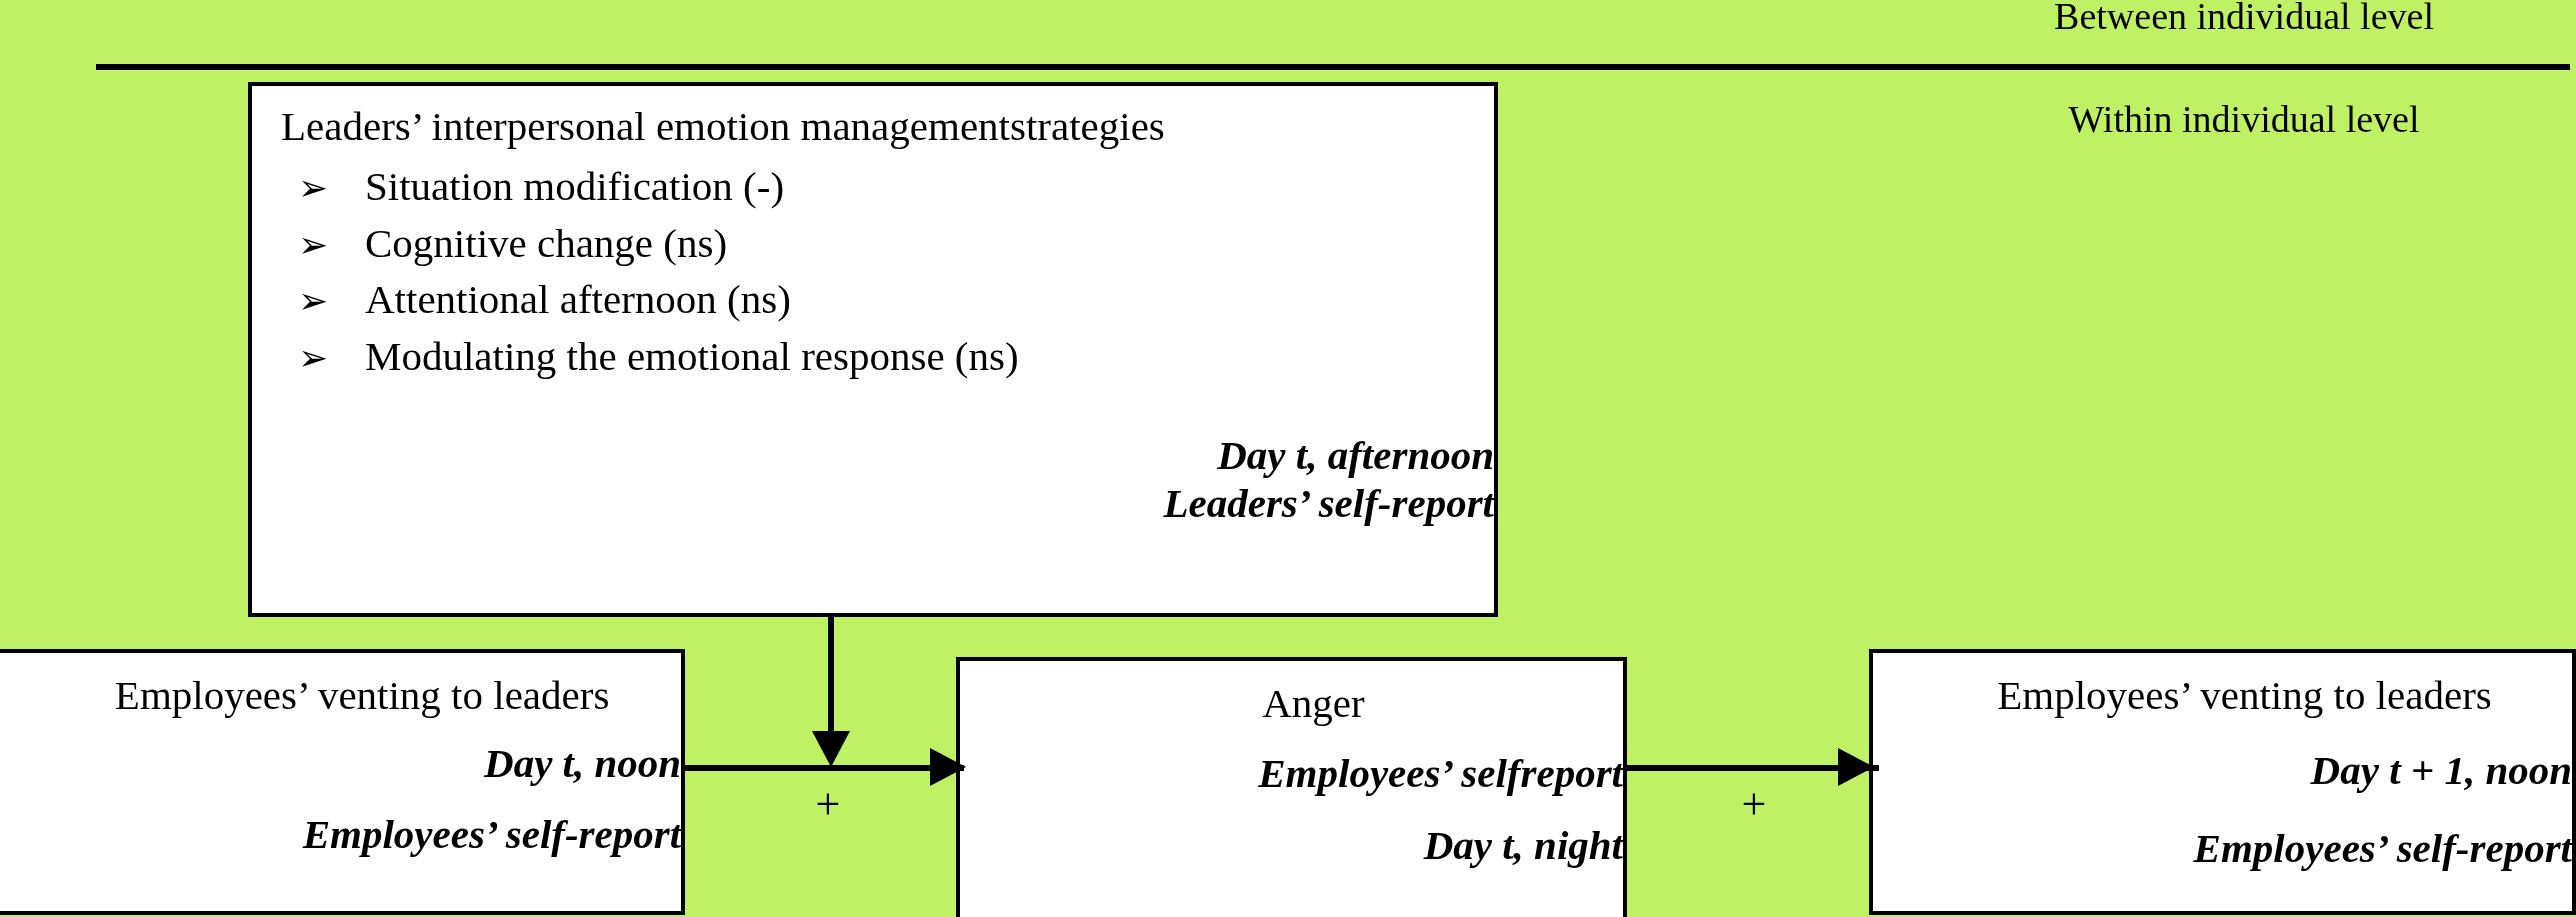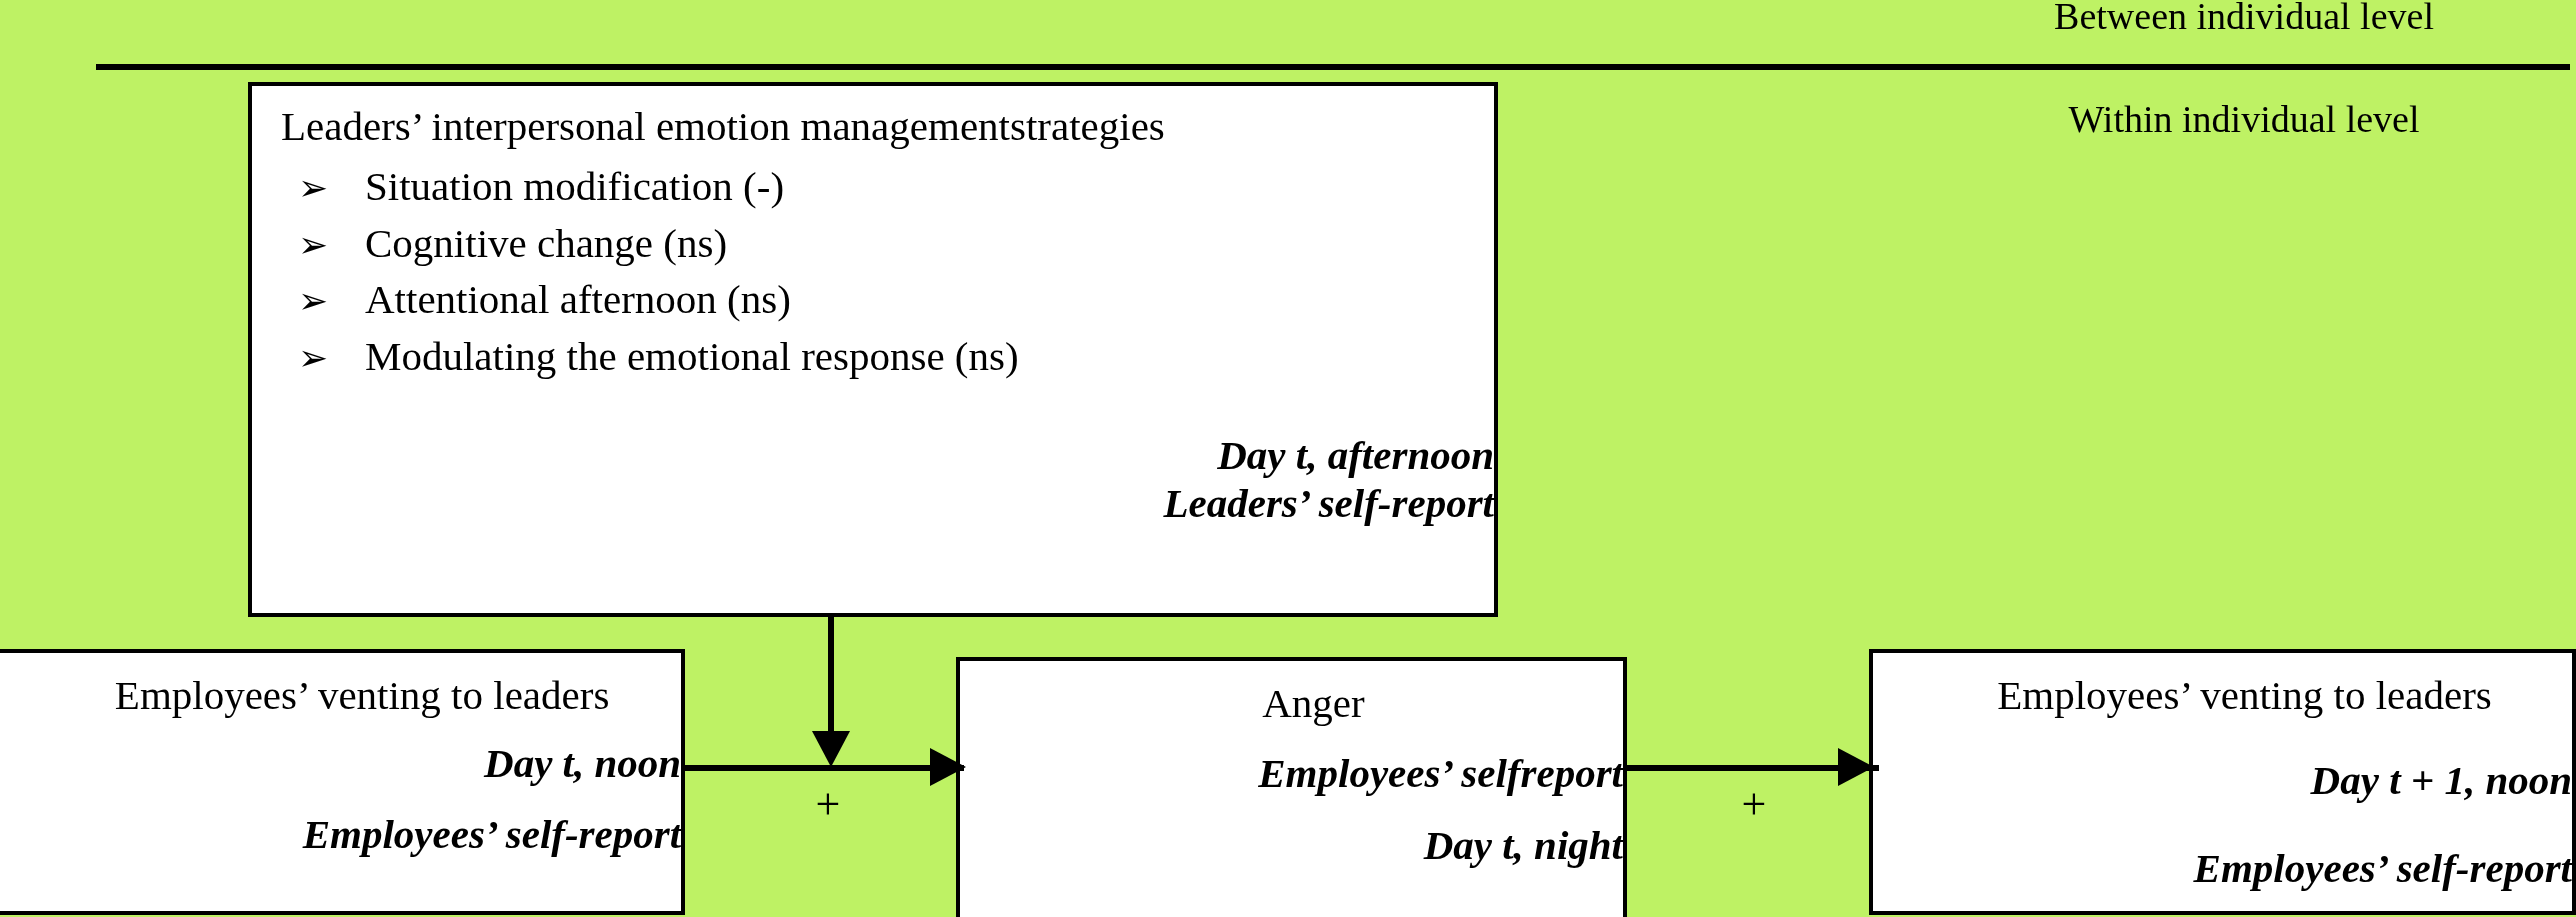--- a/index.html
+++ b/index.html
@@ -145,21 +145,21 @@
     text-align: right;
   }
 
   #predictor-inner { top: 21px; }
   #predictor-inner .box-timing { margin-top: 23px; }
 
   #mediator-inner { top: 21px; }
   #mediator-inner .box-timing { margin-top: 24.5px; }
 
   #outcome-inner { top: 21px; }
-  #outcome-inner .box-timing { margin-top: 40px; }
+  #outcome-inner .box-timing { margin-top: 30px; }
 
   
   .arrow-line-h {
     position: absolute;
     height: 5.7px;
     background: #000;
   }
   .arrow-line-v {
     position: absolute;
     width: 5.7px;

